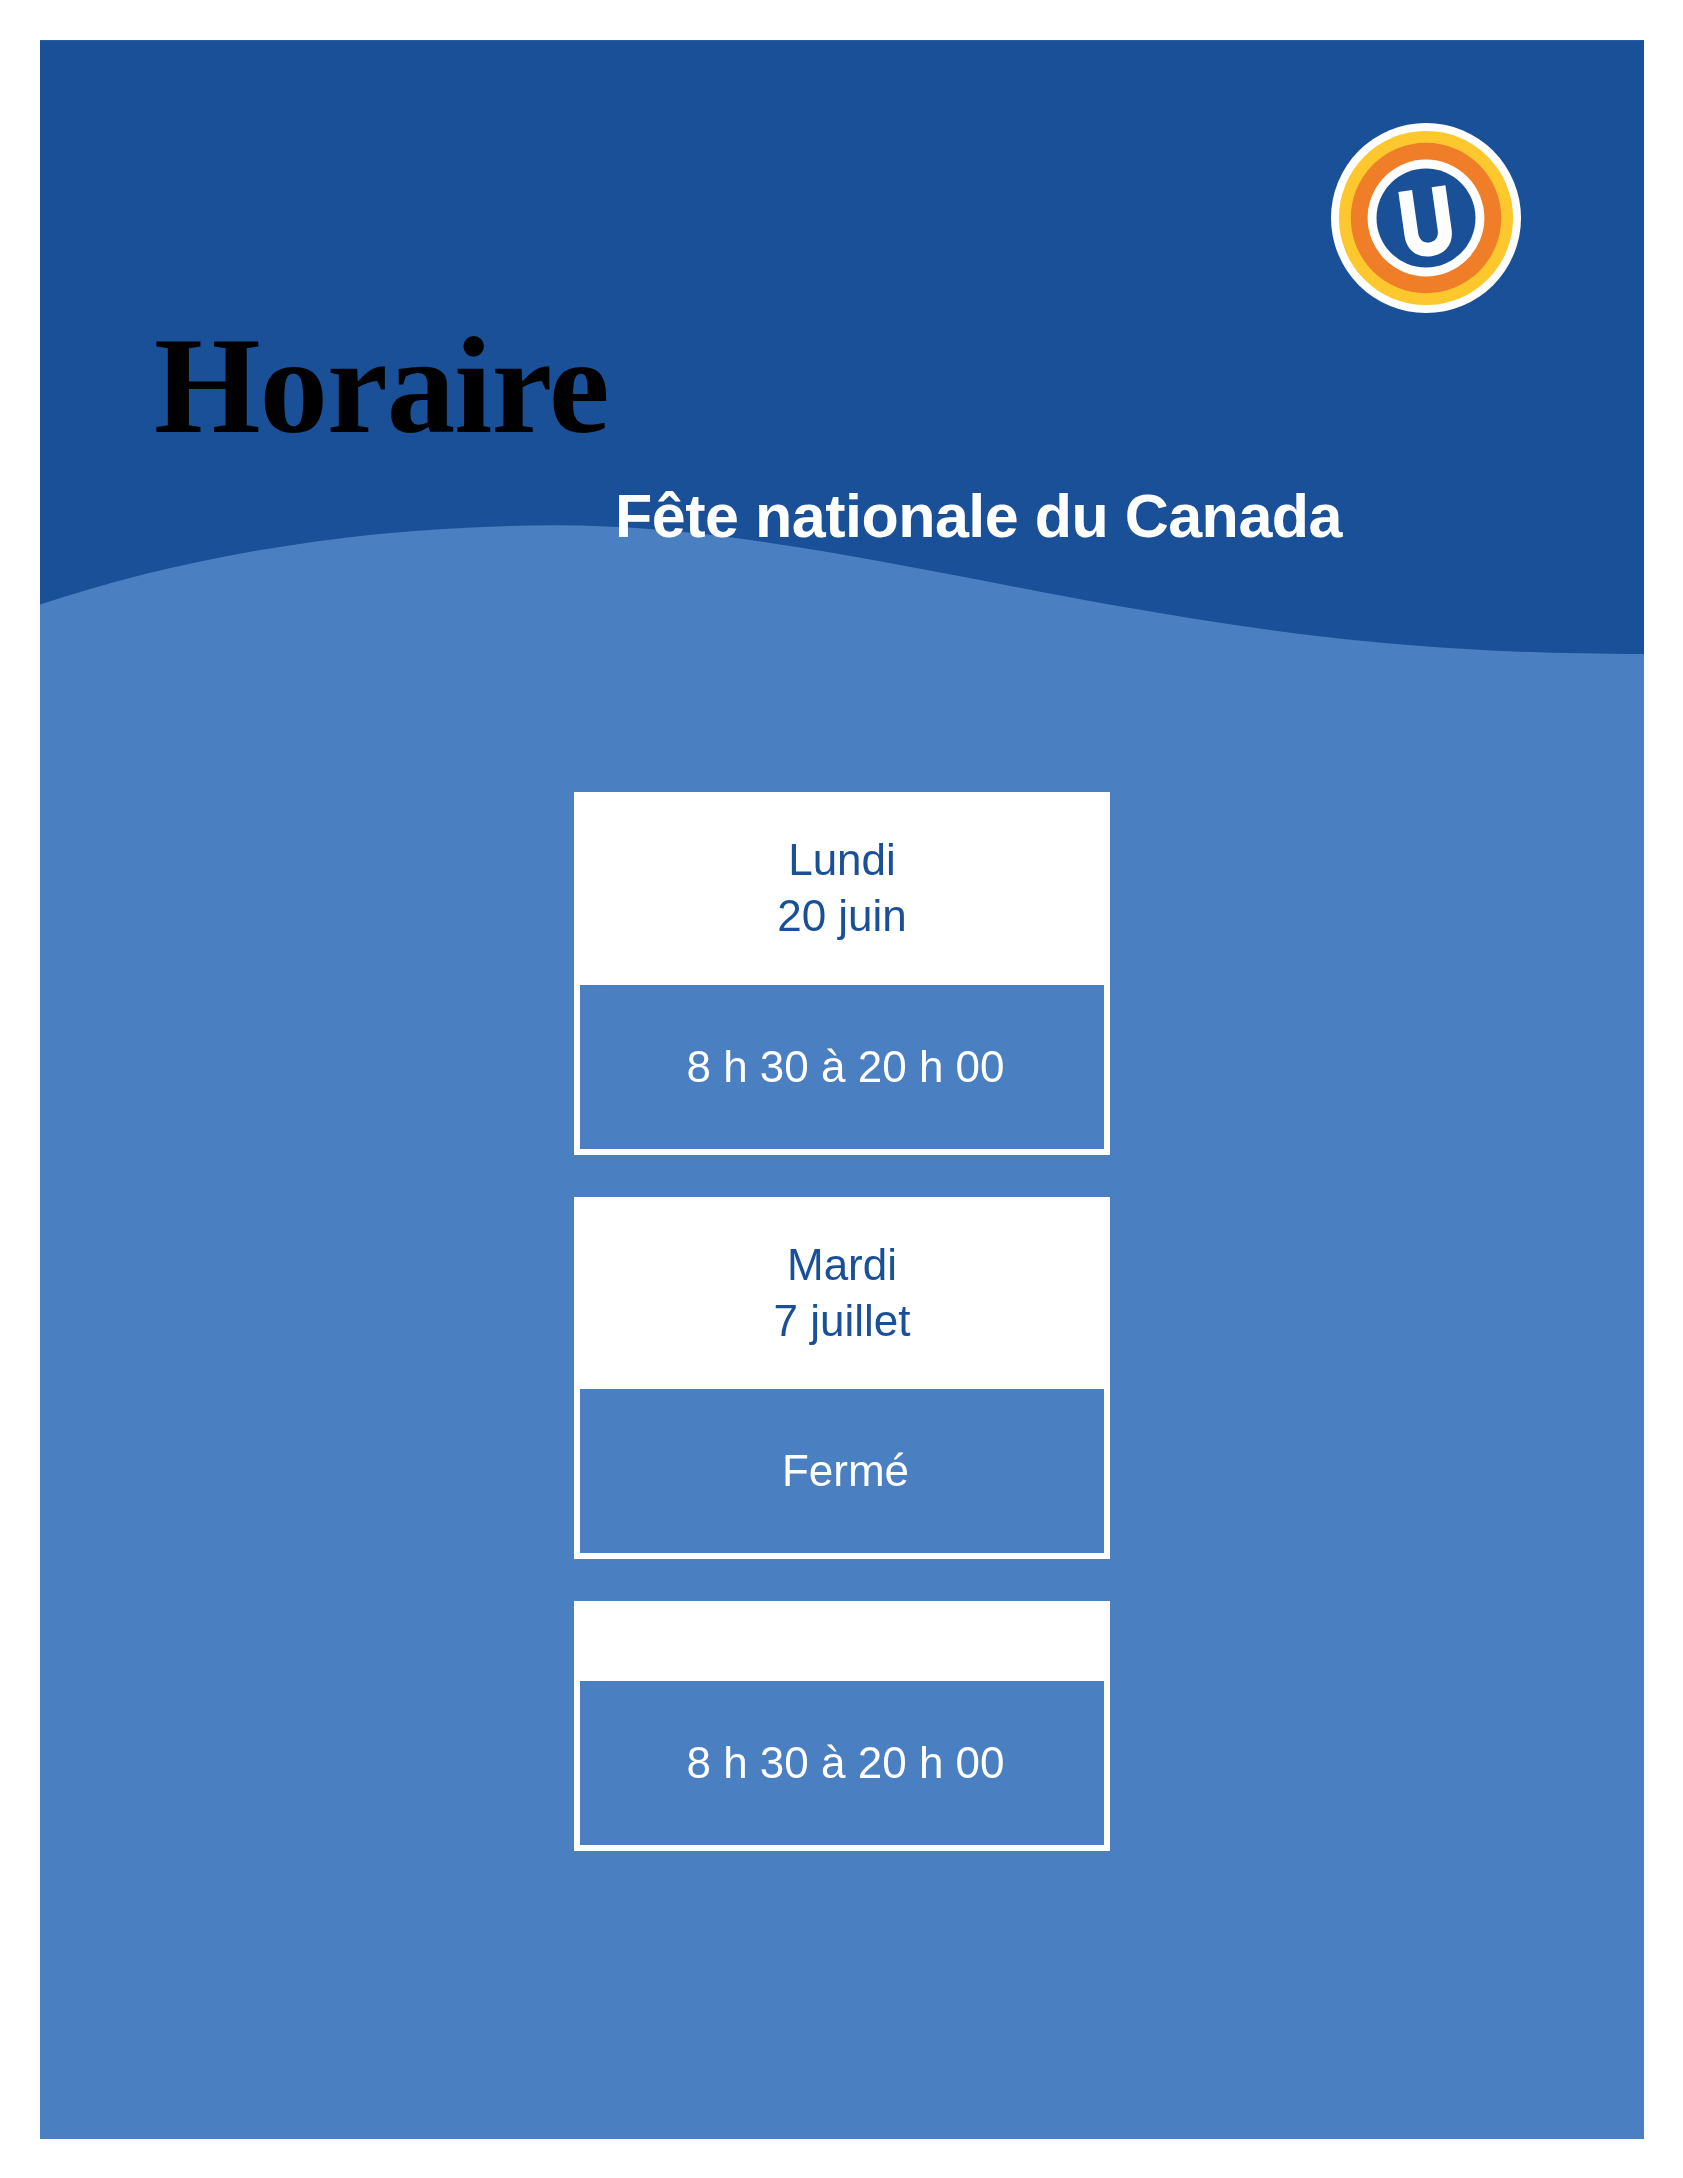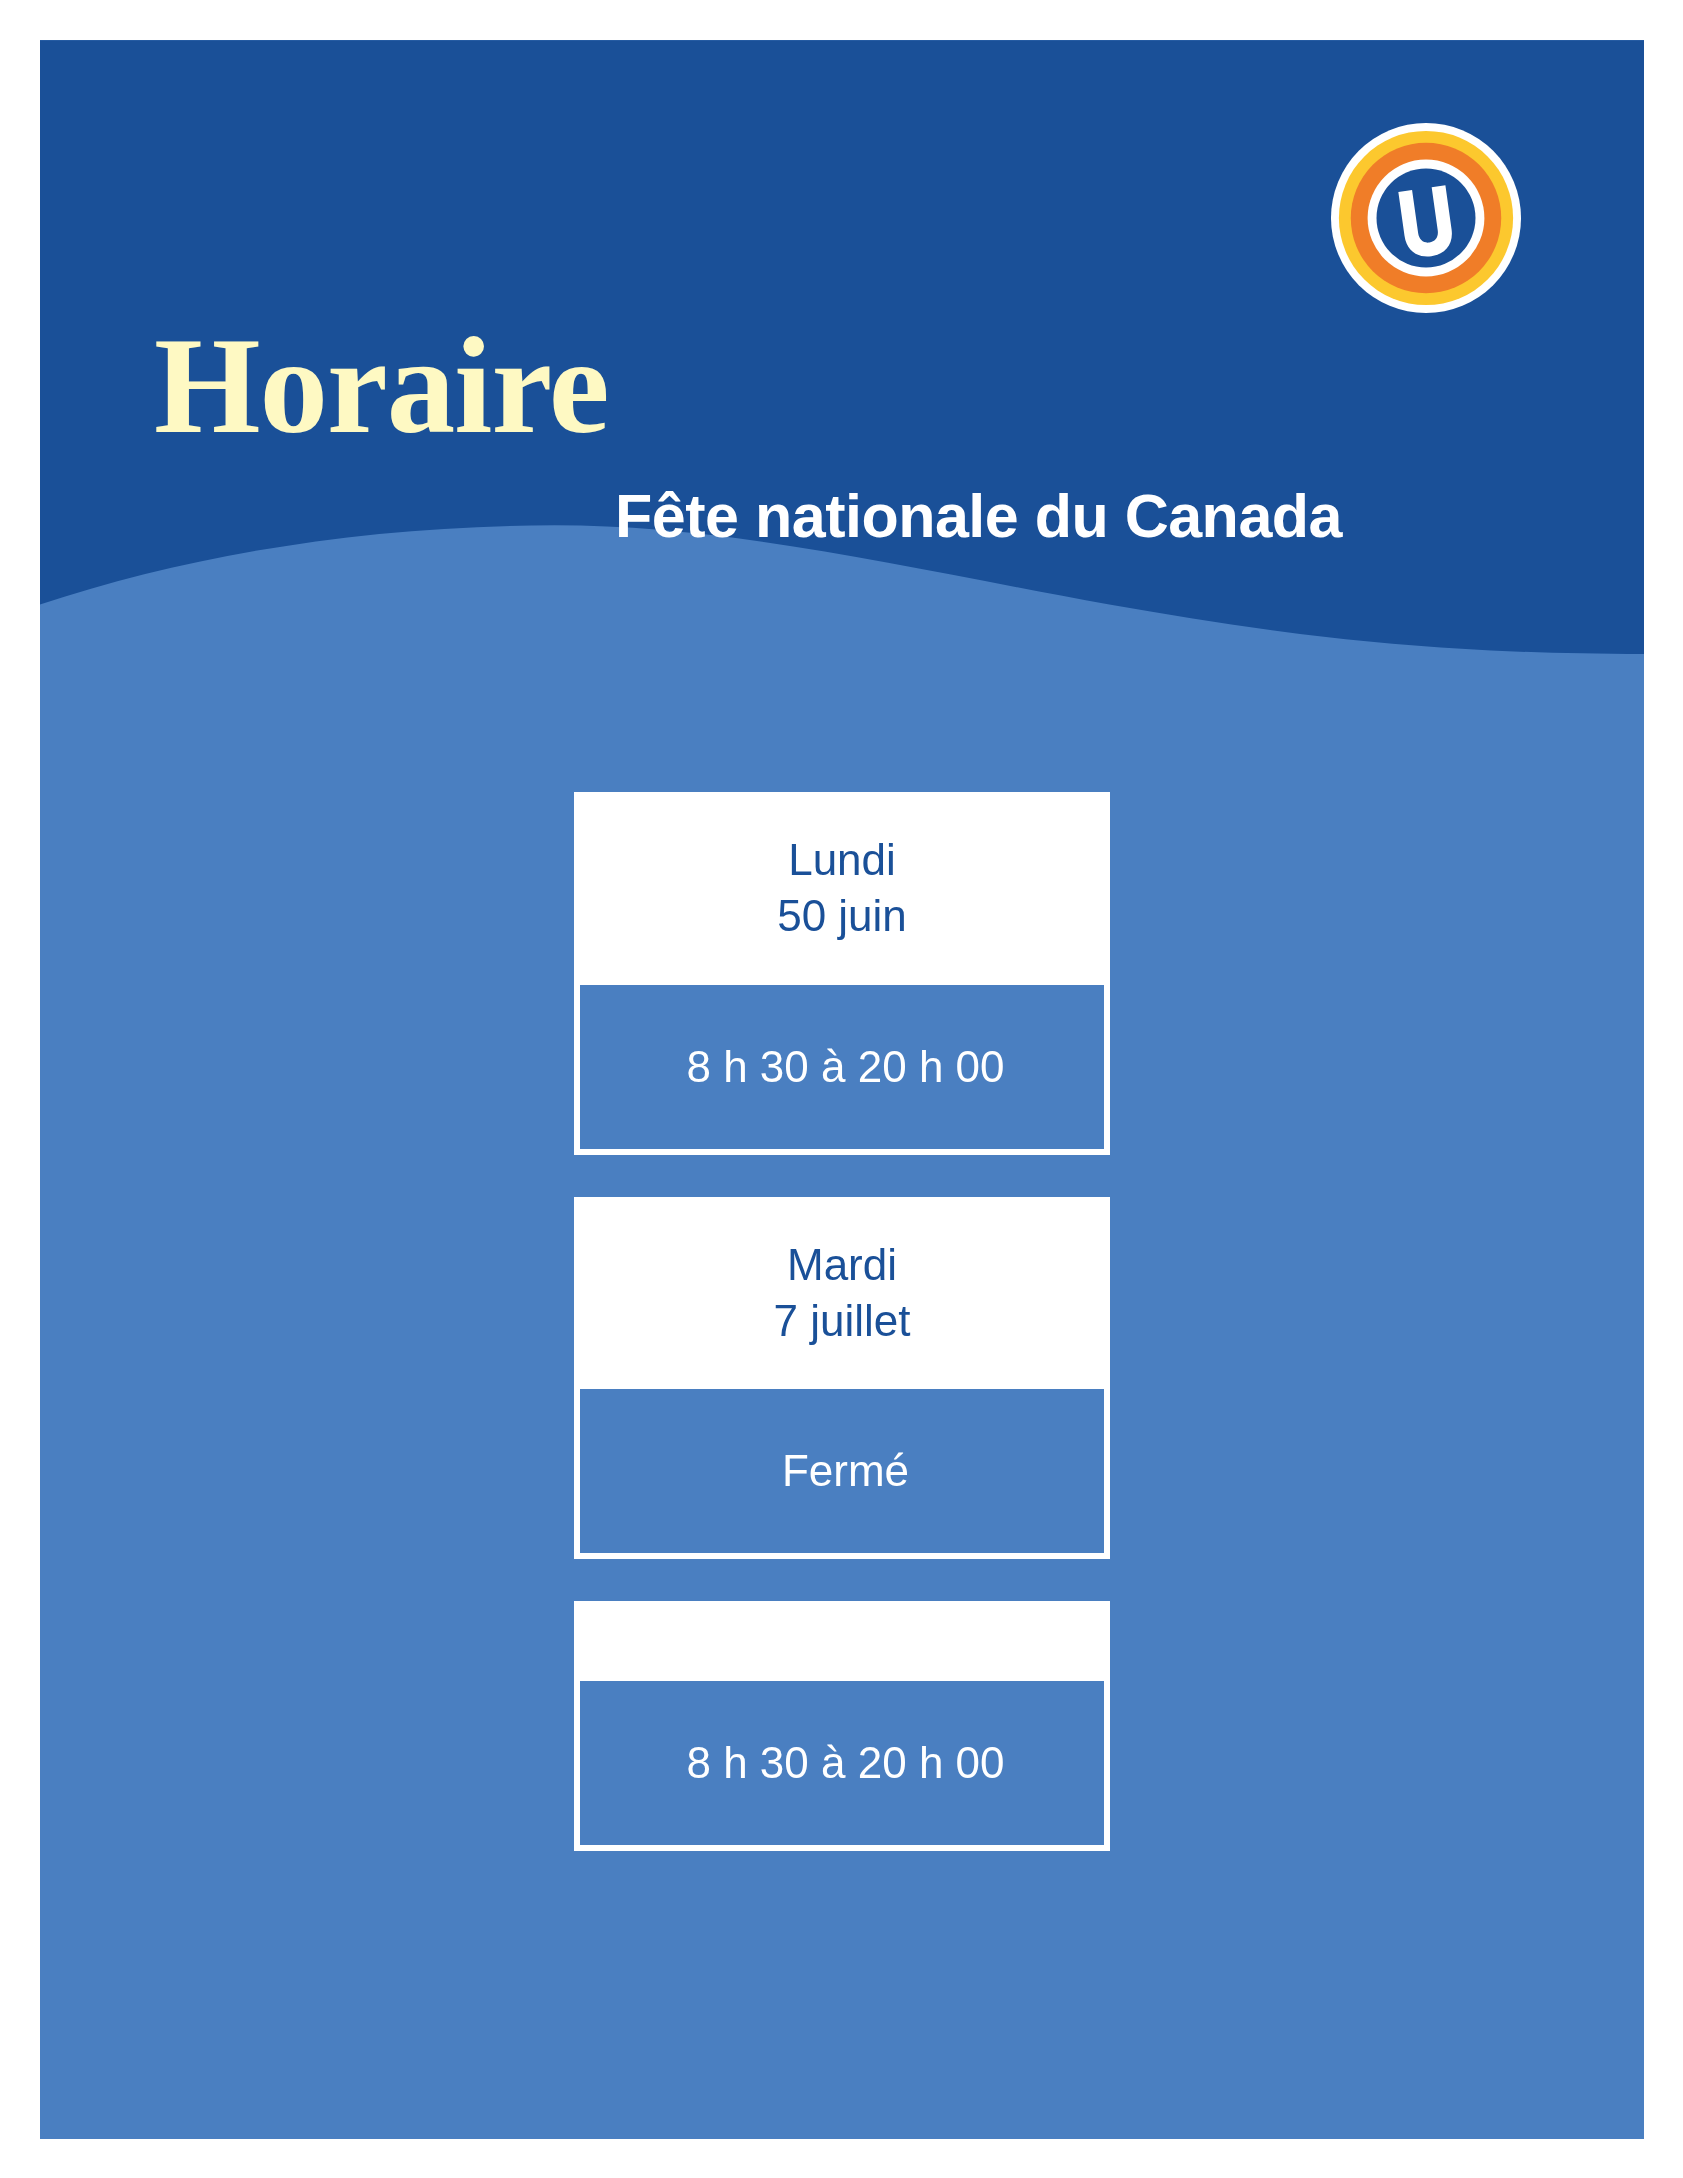--- a/index.html
+++ b/index.html
@@ -44,21 +44,21 @@
     position: absolute;
     left: 114px;
     top: 277px;
     width: 1188px;
   }
   .title {
     font-family: "Liberation Serif", serif;
     font-weight: bold;
     font-size: 137px;
     line-height: 1.02;
-    color: #fef9c3;
+    color: #000000;
     letter-spacing: -1px;
     margin: 0;
   }
   .subtitle {
     font-family: "Liberation Sans", sans-serif;
     font-weight: bold;
     font-size: 61px;
     line-height: 1.1;
     color: #ffffff;
     margin: 26px 0 0 0;
@@ -143,21 +143,21 @@
   <div class="title-block">
     <h1 class="title">Horaire</h1>
     <p class="subtitle">Fête nationale du Canada</p>
   </div>
 
   <div class="cards">
 
     <div class="card">
       <div class="card-day">
         <span class="dayname">Lundi</span>
-        <span class="daydate">50 juin</span>
+        <span class="daydate">20 juin</span>
       </div>
       <div class="card-hours">8 h 30 à 20 h 00</div>
     </div>
 
     <div class="card">
       <div class="card-day">
         <span class="dayname">Mardi</span>
         <span class="daydate">7 juillet</span>
       </div>
       <div class="card-hours">Fermé</div>

